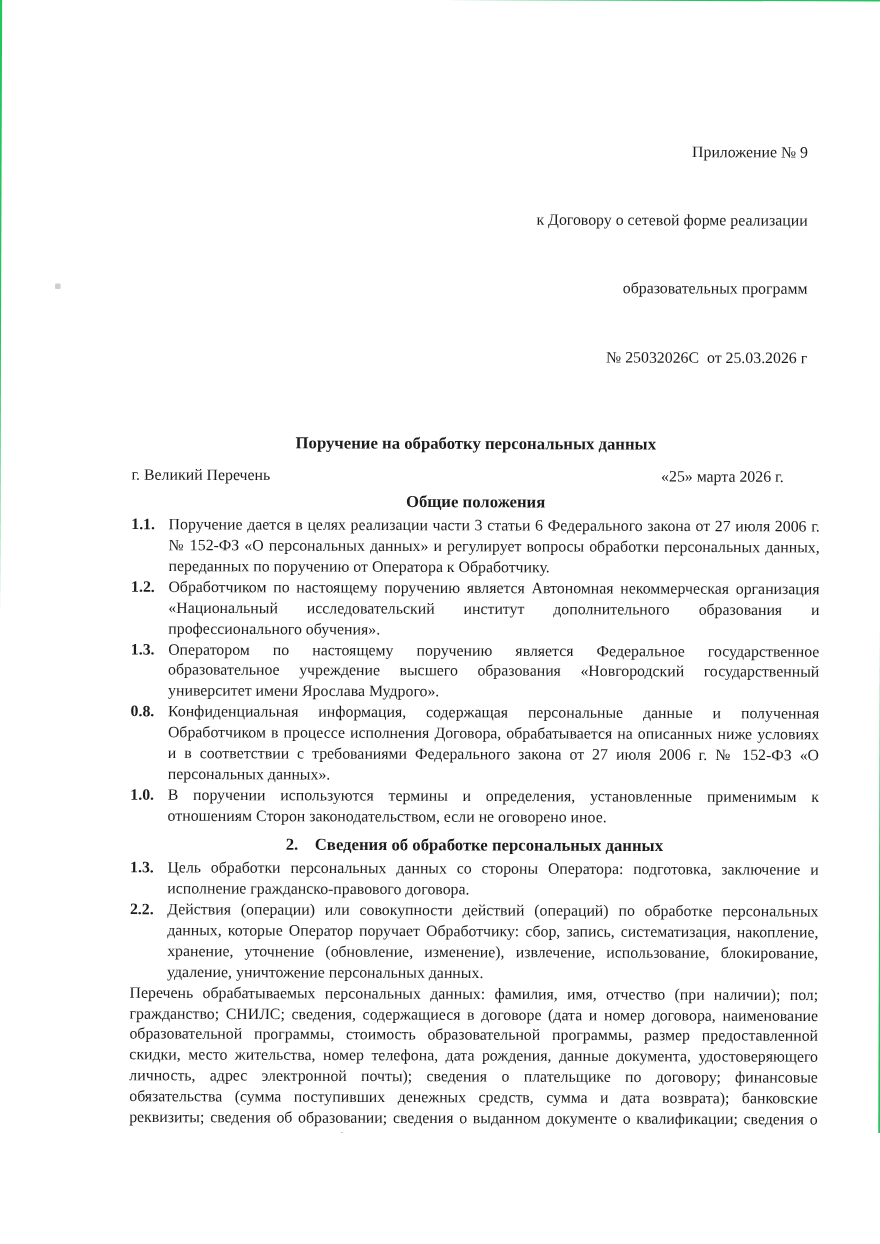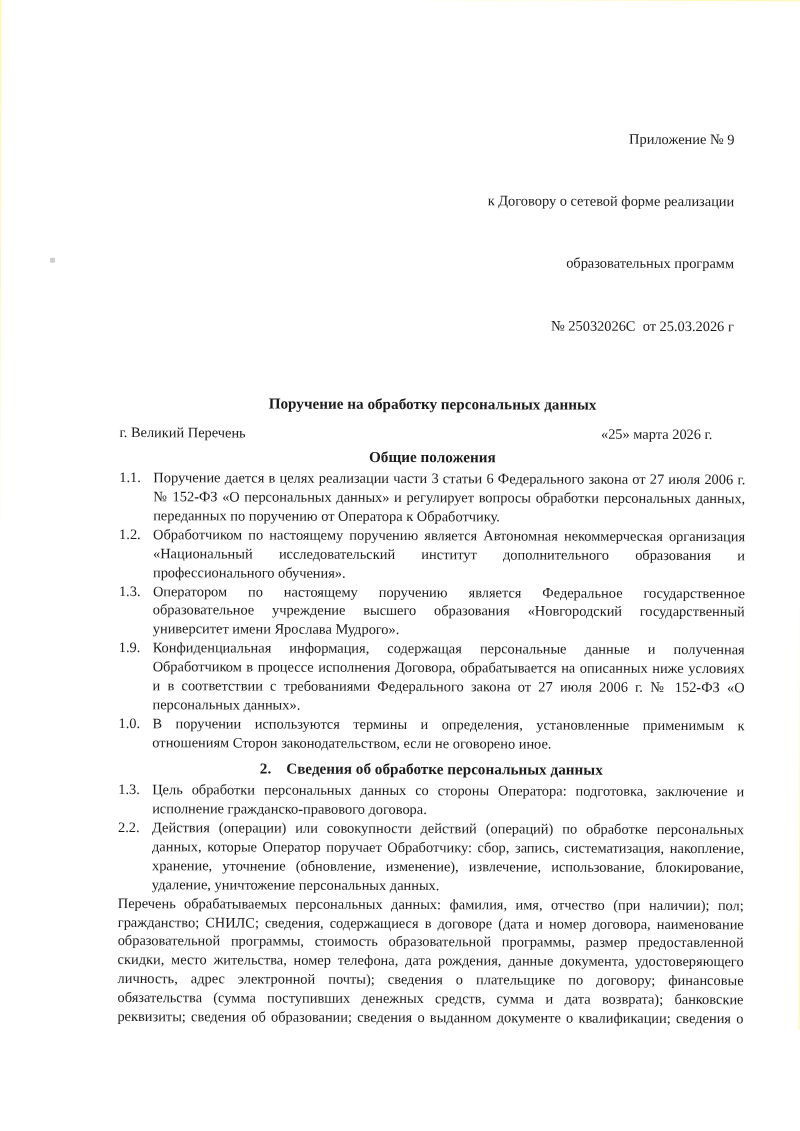--- a/index.html
+++ b/index.html
@@ -4,21 +4,21 @@
 <style>
   html, body {
     margin: 0;
     padding: 0;
     background: #ffffff;
   }
   .viewport {
     position: relative;
     width: 800px;
     height: 1030px;
-    background: #fef9c3;
+    background: #22c55e;
     overflow: hidden;
   }
   .sheet {
     position: relative;
     box-sizing: border-box;
     width: 800px;
     height: 1131px;
     padding: 86px 55px 0 119px;
     background: #ffffff;
     font-family: "Liberation Serif", "DejaVu Serif", serif;
@@ -53,20 +53,21 @@
     font-weight: bold;
     font-size: 15.2px;
     line-height: 19.5px;
   }
   .sec-heading.second { margin-top: 6px; margin-bottom: 2px; }
   .sec-heading .sec-num { margin-right: 15px; }
   .clauses { margin-top: 3px; }
   .clause { display: flex; }
   .clause-num {
     flex: 0 0 34px;
+    font-weight: bold;
   }
   .clause-text {
     flex: 1;
     text-align: justify;
   }
   .page-footer {
     position: absolute;
     right: 66px;
     bottom: 54px;
     font-size: 14.4px;
@@ -113,21 +114,21 @@
       </div>
       <div class="clause">
         <span class="clause-num">1.2.</span>
         <div class="clause-text">Обработчиком по настоящему поручению является Автономная некоммерческая организация «Национальный исследовательский институт дополнительного образования и профессионального обучения».</div>
       </div>
       <div class="clause">
         <span class="clause-num">1.3.</span>
         <div class="clause-text">Оператором по настоящему поручению является Федеральное государственное образовательное учреждение высшего образования «Новгородский государственный университет имени Ярослава Мудрого».</div>
       </div>
       <div class="clause">
-        <span class="clause-num">1.9.</span>
+        <span class="clause-num">0.8.</span>
         <div class="clause-text">Конфиденциальная информация, содержащая персональные данные и полученная Обработчиком в процессе исполнения Договора, обрабатывается на описанных ниже условиях и в соответствии с требованиями Федерального закона от 27 июля 2006 г. № 152-ФЗ «О персональных данных».</div>
       </div>
       <div class="clause">
         <span class="clause-num">1.0.</span>
         <div class="clause-text">В поручении используются термины и определения, установленные применимым к отношениям Сторон законодательством, если не оговорено иное.</div>
       </div>
     </div>
 
     <h2 class="sec-heading second"><span class="sec-num">2.</span><span>Сведения об обработке персональных данных</span></h2>
 

